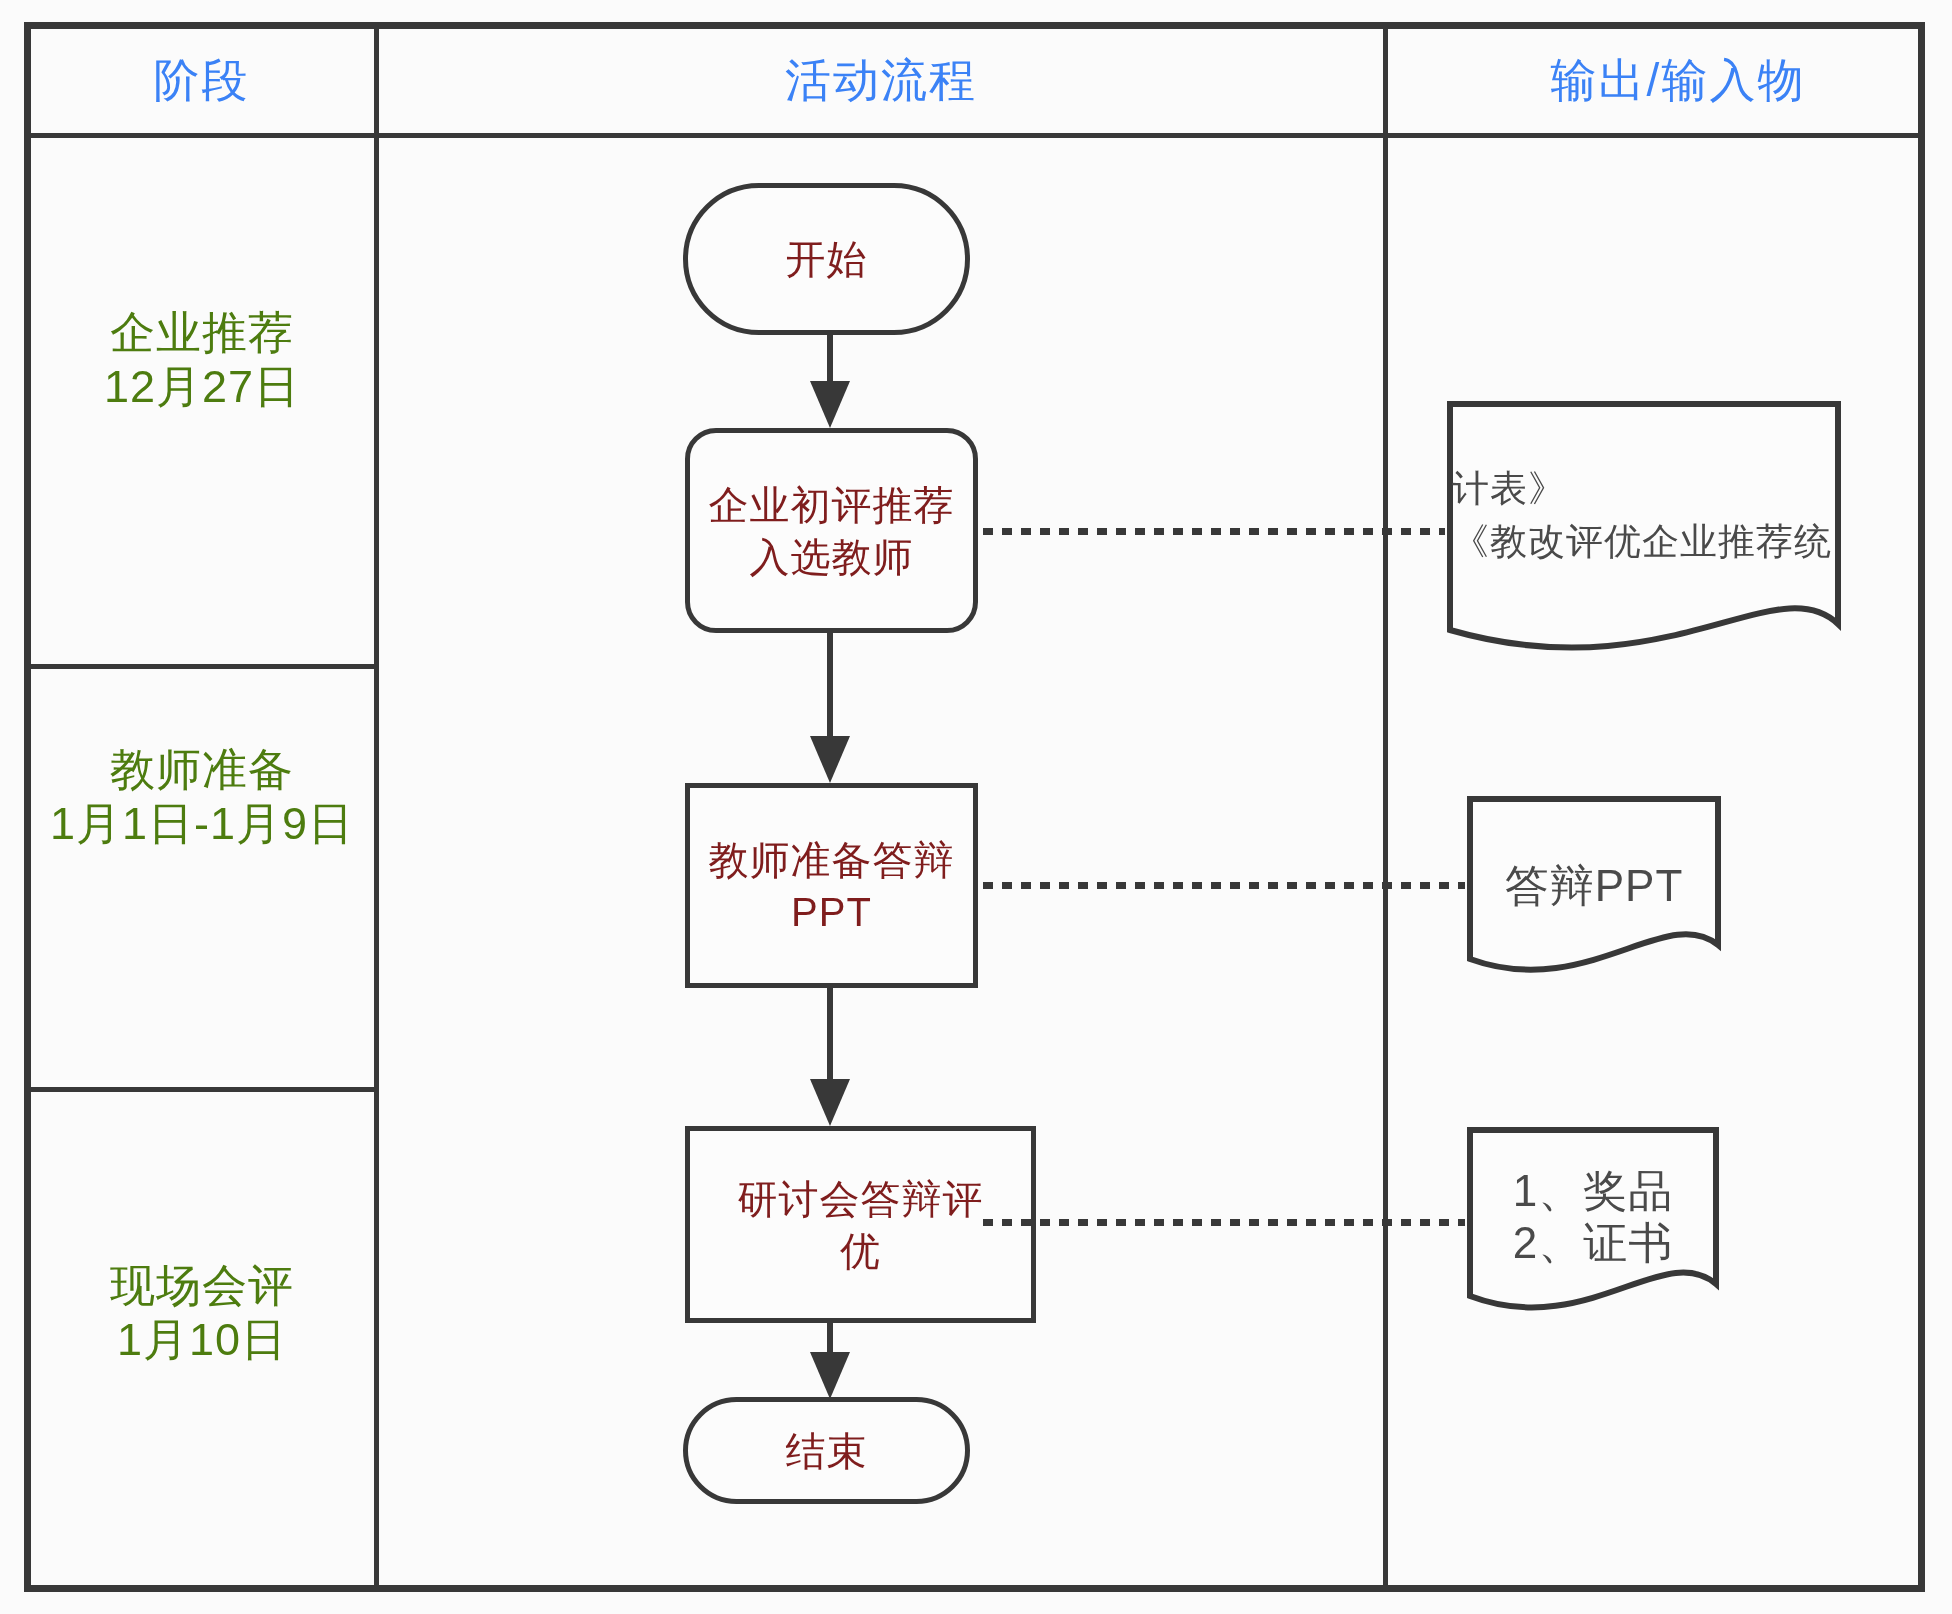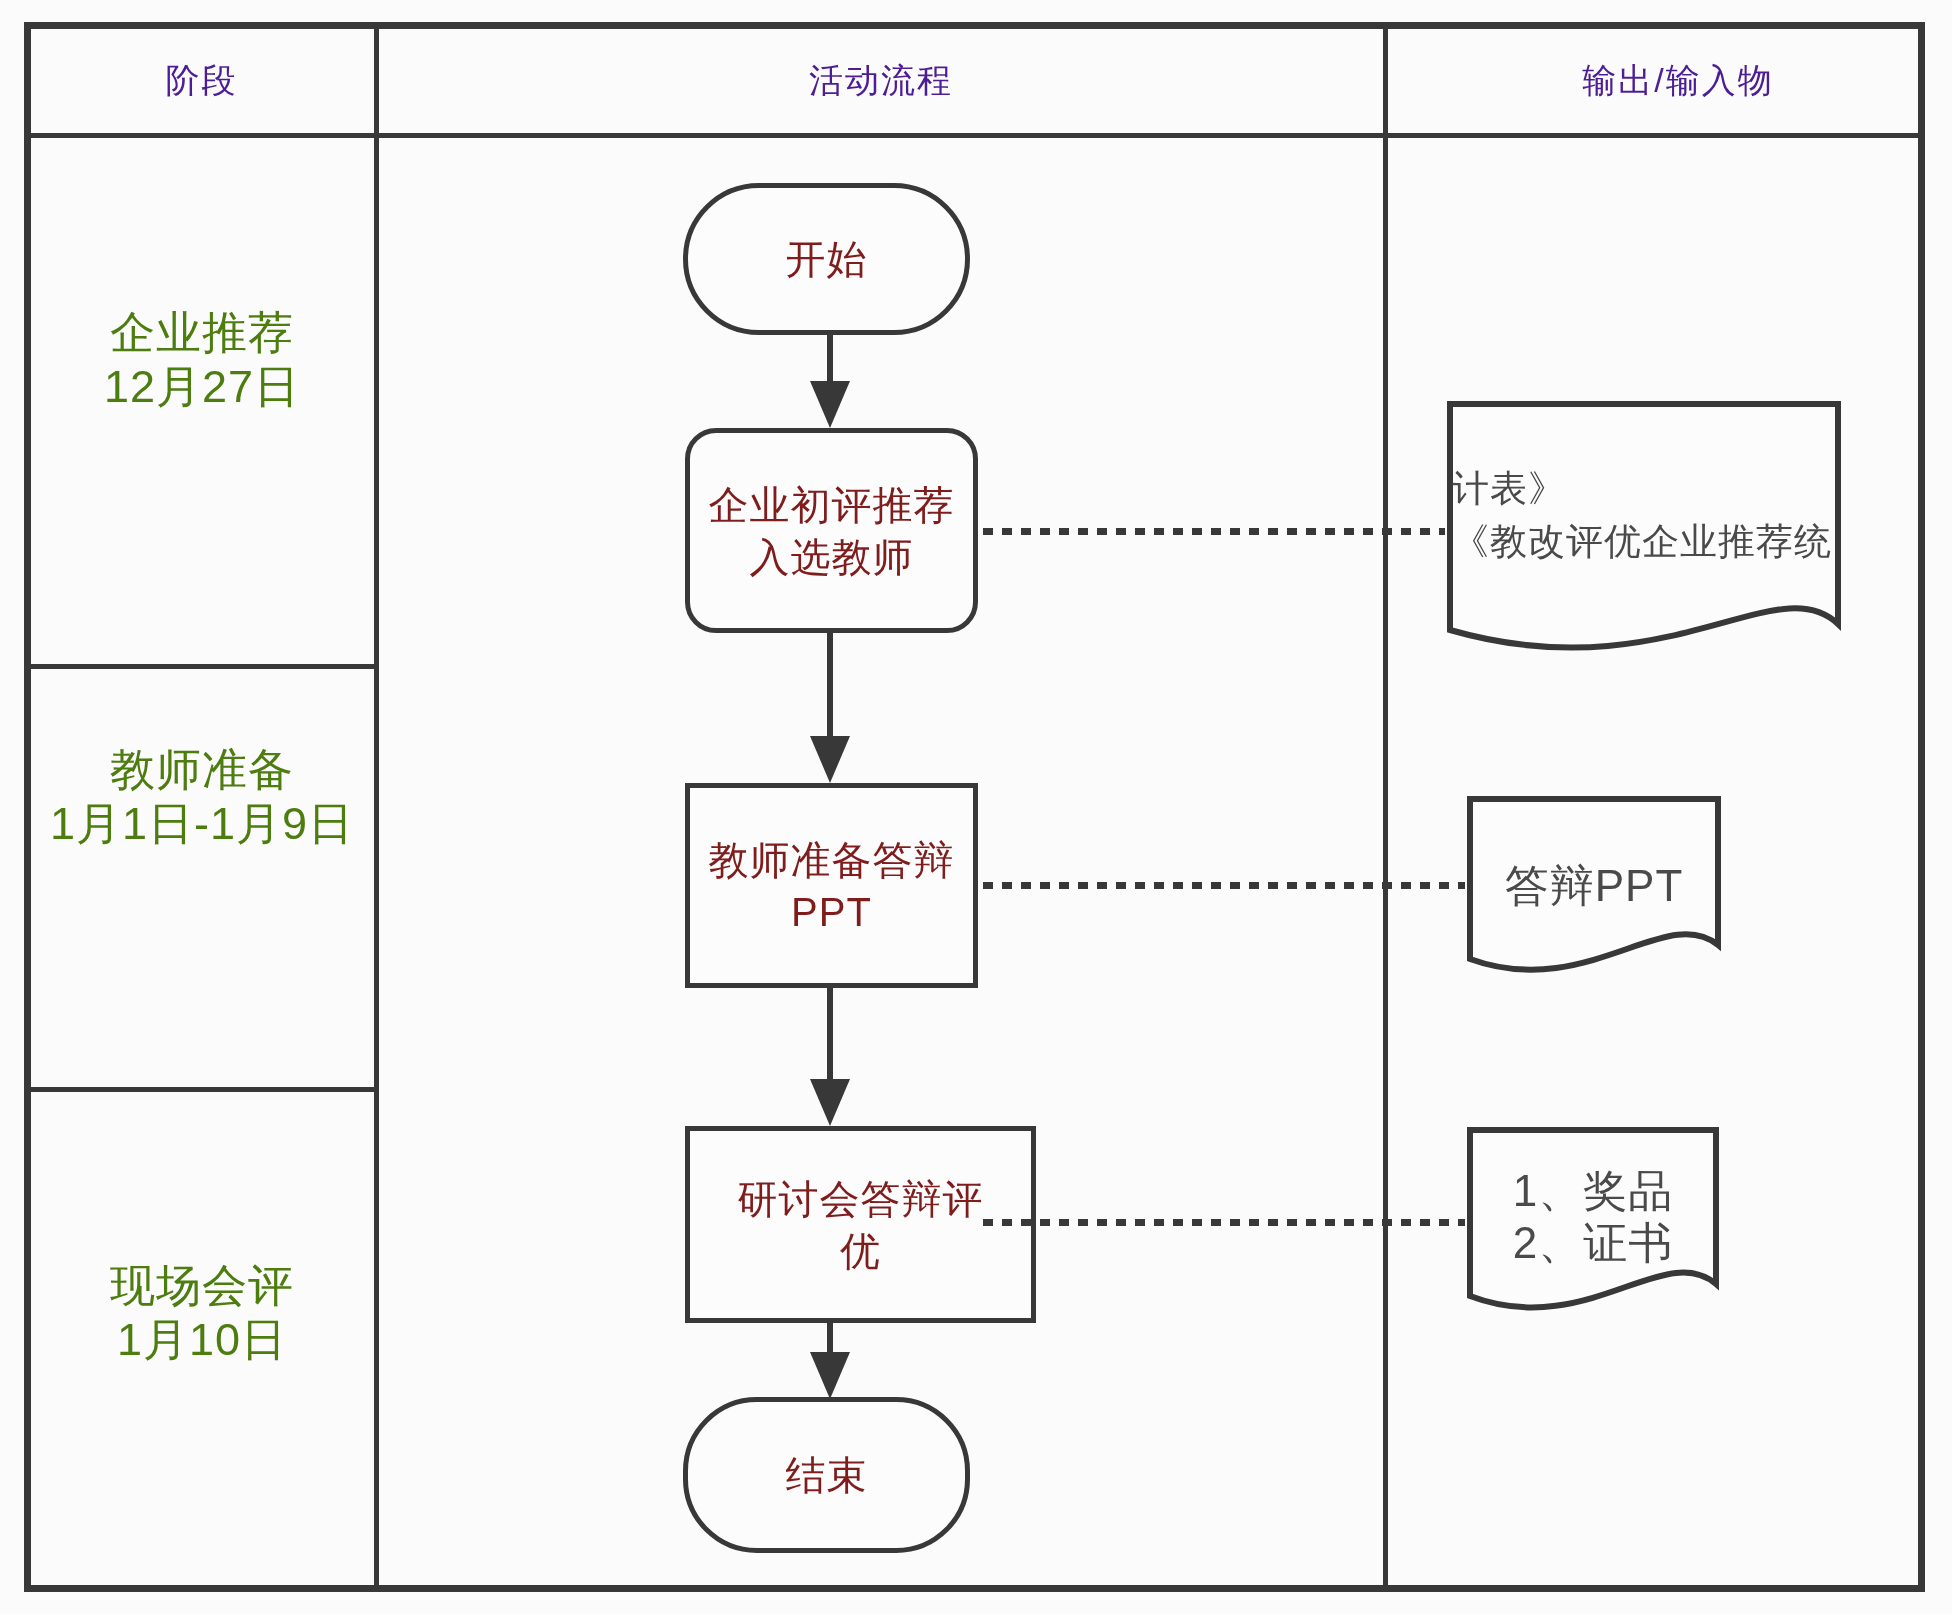--- a/index.html
+++ b/index.html
@@ -13,21 +13,21 @@
     background:#fbfbfb;
     overflow:hidden;
     color:#454545;
   }
   .abs{position:absolute;box-sizing:border-box;}
   
   .frame{border:7px solid #383838;background:transparent;}
   .vline,.hline{background:#383838;}
   
   .hdr{
-    font-size:34px;line-height:50px;color:#4c1d95;
+    font-size:46px;line-height:50px;color:#3b82f6;
     text-align:center;letter-spacing:2px;
   }
   
   .stage{
     font-size:45px;line-height:54px;color:#4d7c0f;
     text-align:center;letter-spacing:1px;
   }
   
   .node{
     border:5px solid #383838;background:#fcfcfc;
@@ -117,21 +117,21 @@
   <div class="abs node" style="left:685px;top:1126px;width:351px;height:197px;">
     <div>
       <div>研讨会答辩评</div>
       <div>优</div>
     </div>
   </div>
 
   <div class="abs aline" style="left:827px;top:1321px;height:35px;"></div>
   <div class="abs ahead" style="left:810px;top:1352px;"></div>
 
-  <div class="abs node stadium" style="left:683px;top:1397px;width:287px;height:156px;border-radius:74px;">
+  <div class="abs node stadium" style="left:683px;top:1397px;width:287px;height:107px;border-radius:74px;">
     <span>结束</span>
   </div>
 
   <div class="abs dotted" style="left:983px;top:528px;width:462px;"></div>
   <div class="abs dotted" style="left:983px;top:882px;width:482px;"></div>
   <div class="abs dotted" style="left:983px;top:1219px;width:482px;"></div>
 
   <svg class="abs doc-svg" style="left:1446px;top:400px;" width="396" height="262" viewBox="0 0 396 262">
     <path d="M4,4 H392 V224 C330,166 220,292 4,230 Z" fill="#fcfcfc" stroke="#383838" stroke-width="6"></path>
   </svg>

